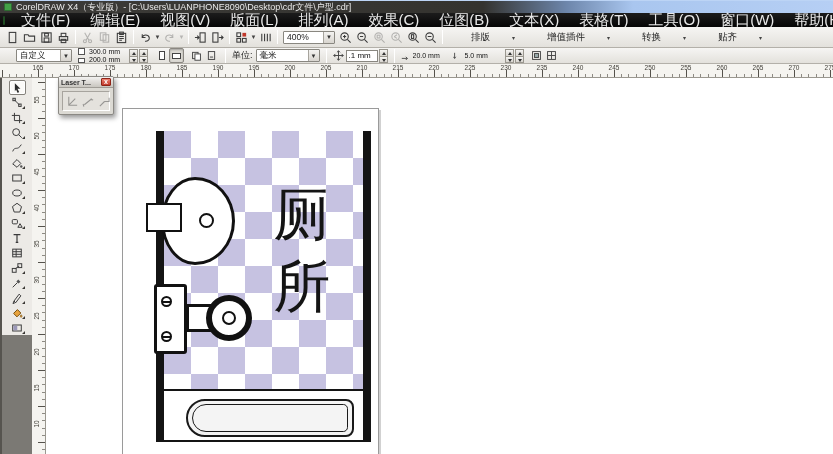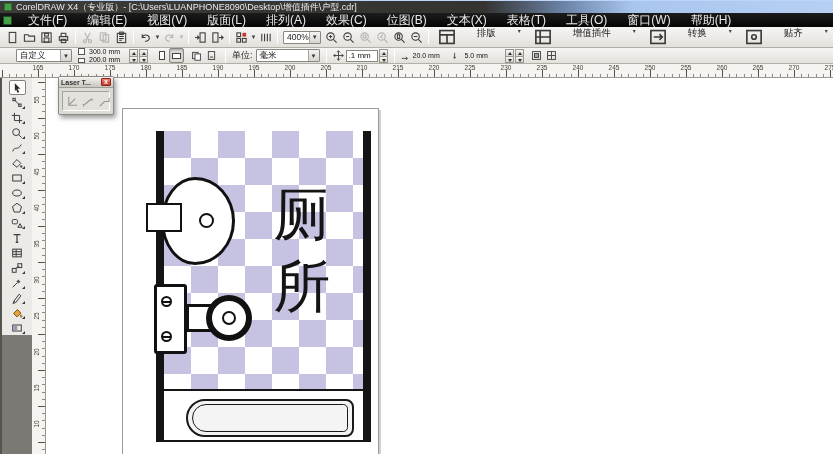--- a/index.html
+++ b/index.html
@@ -17,21 +17,21 @@
     color:#e9e9e9; display:flex; align-items:center; gap:4px; padding:0 4px;
   }
   #titlebar .appicon { width:8px; height:8px; background:#43a047; border:1px solid #2e6b31; border-radius:1px; }
   #titlebar .title { font-size:9px; white-space:nowrap; overflow:hidden; }
   #menubar {
     position:absolute; left:0; top:13px; width:833px; height:14px;
     background:linear-gradient(#1c1c1c,#050505);
     color:#e8e8e8; display:flex; align-items:center; gap:0; padding-left:3px;
   }
   #menubar .appicon { width:9px; height:9px; background:#43a047; border:1px solid #1f4d22; border-radius:1px; margin-right:6px; }
-  .menu-item { padding:0 10px; font-size:12px; line-height:14px; cursor:default; white-space:nowrap; }
+  .menu-item { padding:0 10px; font-size:15px; line-height:14px; cursor:default; white-space:nowrap; }
   
   .bar {
     position:absolute; left:0; width:833px;
     background:linear-gradient(#f6f5f3,#e3e1dc);
     border-bottom:1px solid #b3b0a9;
     display:flex; align-items:center;
   }
   #stdbar { top:27px; height:21px; padding-left:4px; }
   #propbar { top:48px; height:16px; padding-left:16px; }
   .tbtn {
@@ -44,21 +44,21 @@
   .vsep { width:1px; height:14px; background:#b5b2ab; border-right:1px solid #fff; margin:0 3px; flex:0 0 auto; }
   .combo {
     height:13px; background:#fff; border:1px solid #898780; border-radius:1px;
     display:flex; align-items:center; font-size:8.5px; padding-left:3px; position:relative;
   }
   .combo .dd {
     margin-left:auto; width:11px; height:100%; background:linear-gradient(#f4f3f1,#d8d5cf);
     border-left:1px solid #a7a49d; display:flex; align-items:center; justify-content:center;
     font-size:6px; color:#333;
   }
-  .labeled-btn { display:flex; gap:20px; padding:0 5px; height:20px; border-radius:2px; }
+  .labeled-btn { display:flex; align-items:center; gap:20px; padding:0 5px; height:20px; border-radius:2px; }
   .labeled-btn span.lbl { font-size:9.5px; color:#222; white-space:nowrap; }
   .spin { display:flex; flex-direction:column; width:9px; height:13px; }
   .spin b {
     flex:1; background:linear-gradient(#f6f5f3,#d8d5cf); border:1px solid #9a978f;
     position:relative; margin-bottom:-1px;
   }
   .spin b::after {
     content:""; position:absolute; left:2px; top:2px;
     border-left:2px solid transparent; border-right:2px solid transparent;
   }
@@ -181,21 +181,21 @@
     border:1px solid #a7a49e; border-right-color:#fff; border-bottom-color:#fff;
     display:flex; align-items:center; gap:2px; padding:0 2px;
   }
   #laser-dlg .dlg-body .tbtn { width:14px; height:14px; opacity:.45; }
 </style>
 </head>
 <body style="--tile: #c6c2e1; --wall: #141414; --fixfill: #ffffff; --tubfill: #f4f4f4;">
 
 <div id="titlebar">
   <span class="appicon"></span>
-  <span class="title">CorelDRAW X4（专业版）- [C:\Users\LUANPHONE8090\Desktop\增值插件\户型.cdr]</span>
+  <span class="title">CorelDRAW X4（专业版）- [C:\Users\LUANPHONE8090\Desktop\cdr文件\户型.cdr]</span>
 </div>
 
 <div id="menubar">
   <span class="appicon"></span>
 
 <span class="menu-item">文件(F)</span>
     <span class="menu-item">编辑(E)</span>
     <span class="menu-item">视图(V)</span>
     <span class="menu-item">版面(L)</span>
     <span class="menu-item">排列(A)</span>

